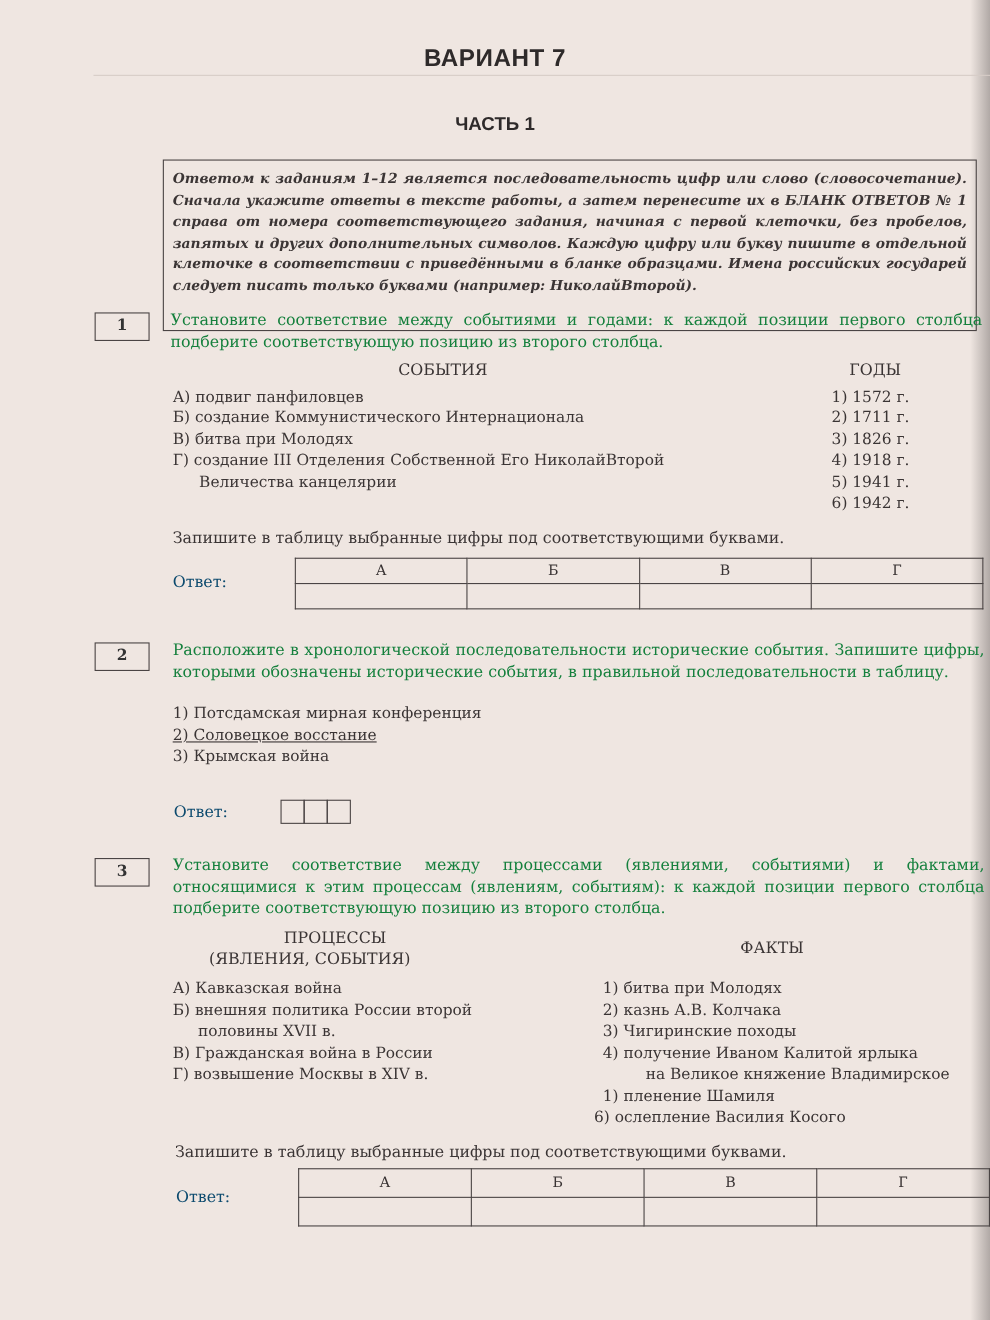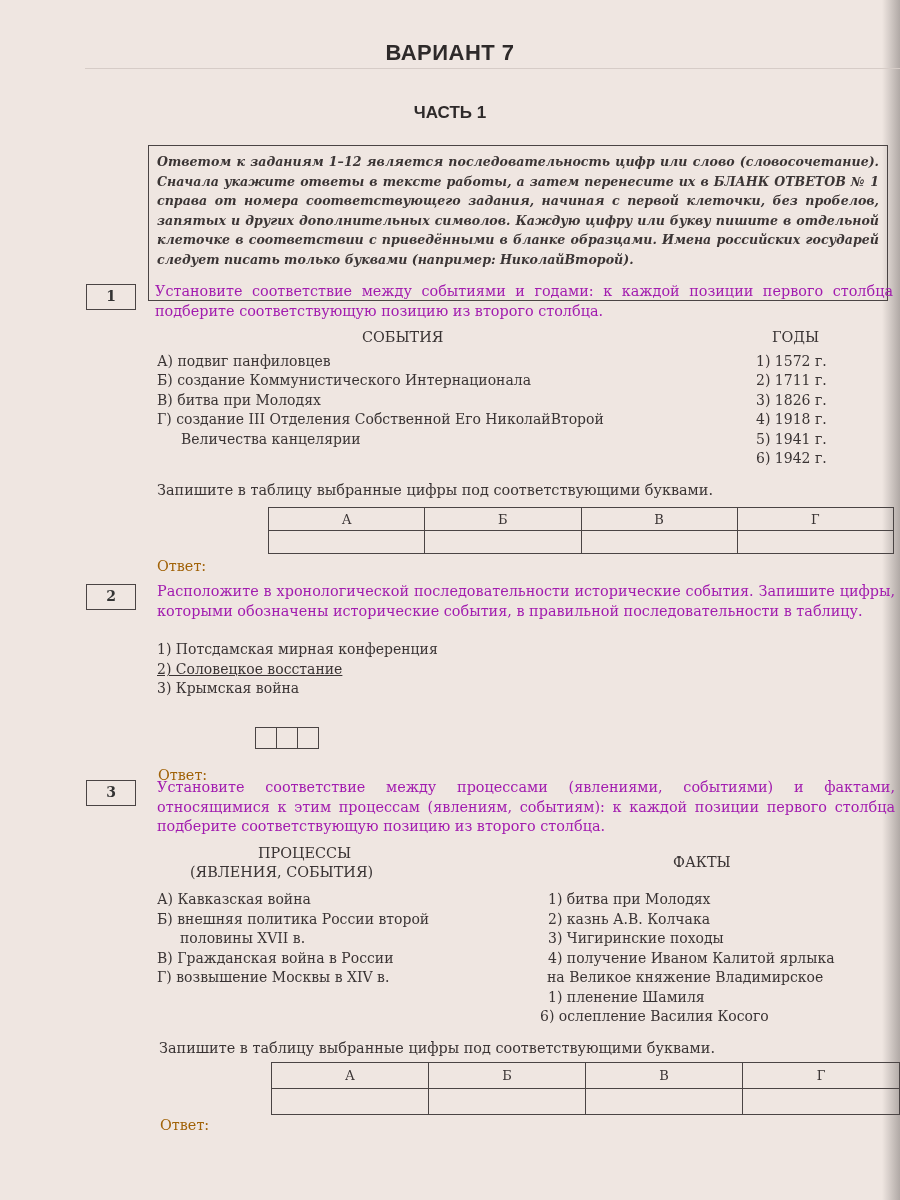--- a/index.html
+++ b/index.html
@@ -31,26 +31,26 @@
       border: 1.5px solid #4a4444; box-sizing: border-box; padding: 6px 8px;
       font-style: italic; font-weight: bold; font-size: 12.6px; line-height: 19.5px;
       text-align: justify; color: #3b3535;
     }
     .task-num {
       position: absolute; width: 50px; height: 26px; border: 1.5px solid #4a4444;
       box-sizing: border-box; text-align: center; line-height: 23px;
       font-weight: bold; font-size: 14px; color: #333;
     }
     .txt {
-      position: absolute; font-size: 14.4px; line-height: 19.5px; color: #a21caf;
+      position: absolute; font-size: 14.4px; line-height: 19.5px; color: #15803d;
       text-align: justify;
     }
     .col-head { position: absolute; font-size: 14.4px; color: #3a3434; }
     .line { position: absolute; font-size: 14px; line-height: 19.5px; white-space: nowrap; color: #3a3434; }
-    .ans-label { position: absolute; font-size: 14.4px; color: #a16207; margin-top: 36px; }
+    .ans-label { position: absolute; font-size: 14.4px; color: #0c4a6e; }
     table.ans {
       position: absolute; border-collapse: collapse;
     }
     table.ans td {
       border: 1px solid #4a4444; text-align: center; font-size: 13px; color: #3a3434;
       height: 22px; padding: 0;
     }
     .cell-row { position: absolute; display: flex; }
     .cell { width: 22px; height: 22px; border: 1px solid #4a4444; margin-left: -1px; box-sizing: border-box; background: transparent; }
   </style>
@@ -125,21 +125,21 @@
 <div class="line" style="top:890px; left:157px;">А) Кавказская война</div>
 <div class="line" style="top:910px; left:157px;">Б) внешняя политика России второй</div>
 <div class="line" style="top:929px; left:180px;">половины XVII в.</div>
 <div class="line" style="top:949px; left:157px;">В) Гражданская война в России</div>
 <div class="line" style="top:968px; left:157px;">Г) возвышение Москвы в XIV в.</div>
 
 <div class="line" style="top:890px; left:548px;">1) битва при Молодях</div>
 <div class="line" style="top:910px; left:548px;">2) казнь А.В. Колчака</div>
 <div class="line" style="top:929px; left:548px;">3) Чигиринские походы</div>
 <div class="line" style="top:949px; left:548px;">4) получение Иваном Калитой ярлыка</div>
-<div class="line" style="top:968px; left:547px;">на Великое княжение Владимирское</div>
+<div class="line" style="top:968px; left:587px;">на Великое княжение Владимирское</div>
 <div class="line" style="top:988px; left:548px;">1) пленение Шамиля</div>
 <div class="line" style="top:1007px; left:540px;">6) ослепление Василия Косого</div>
 
 <div class="line" style="top:1039px; left:159px; font-size:14.4px;">Запишите в таблицу выбранные цифры под соответствующими буквами.</div>
 <div class="ans-label" style="top:1081px; left:160px;">Ответ:</div>
 <table class="ans" style="top:1062px; left:271px; width:629px;">
   <tbody>
       <tr>
     <td style="width:25%; height:25px;">А</td>
     <td style="width:25%;">Б</td>

